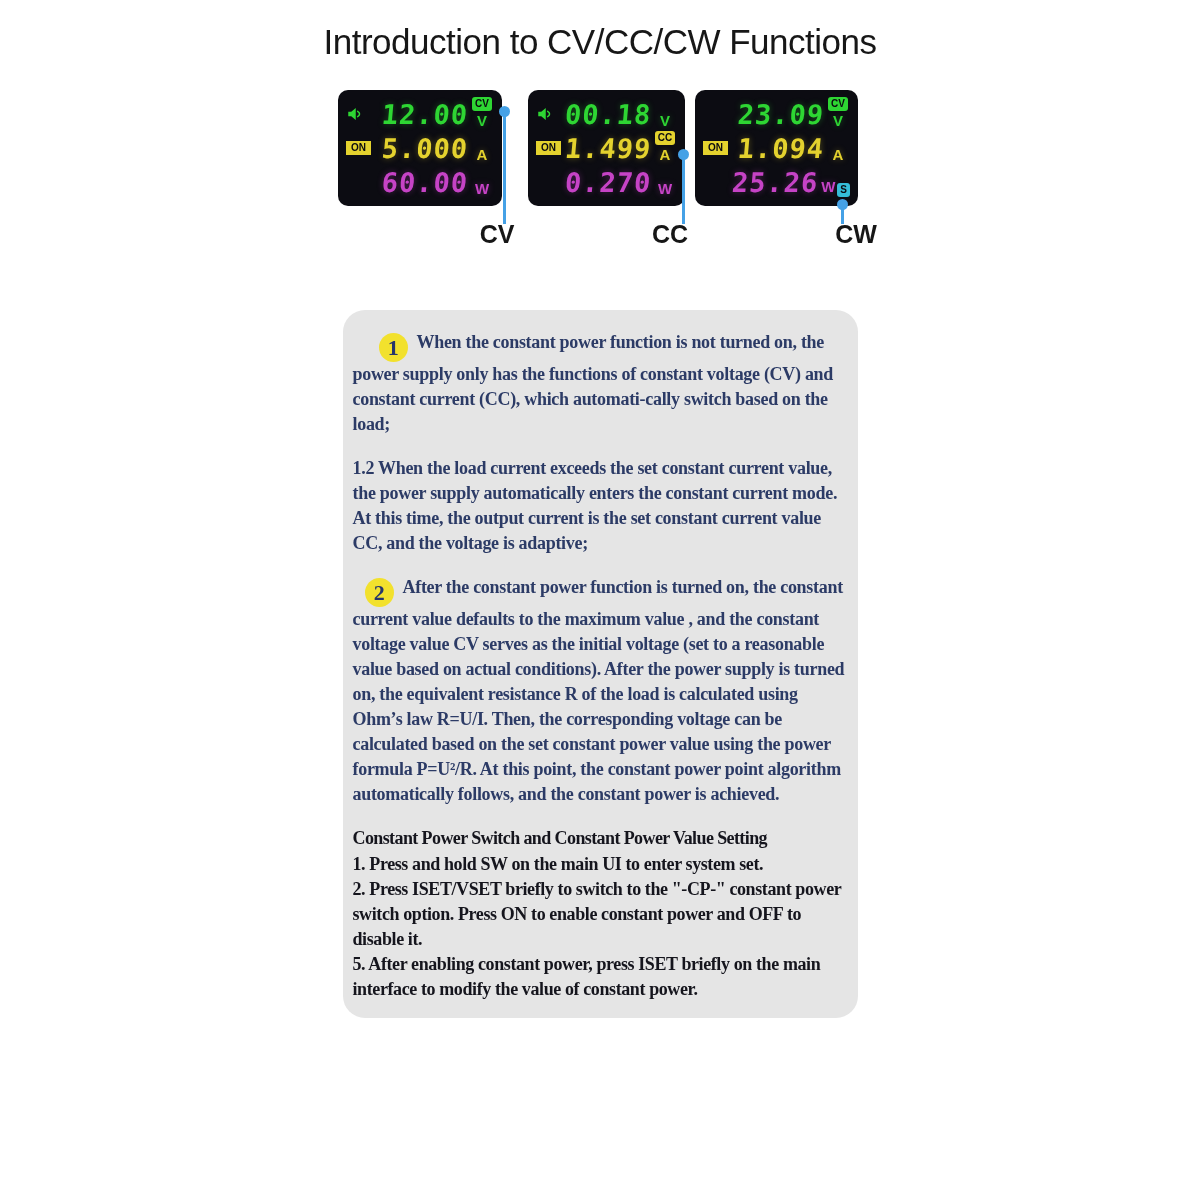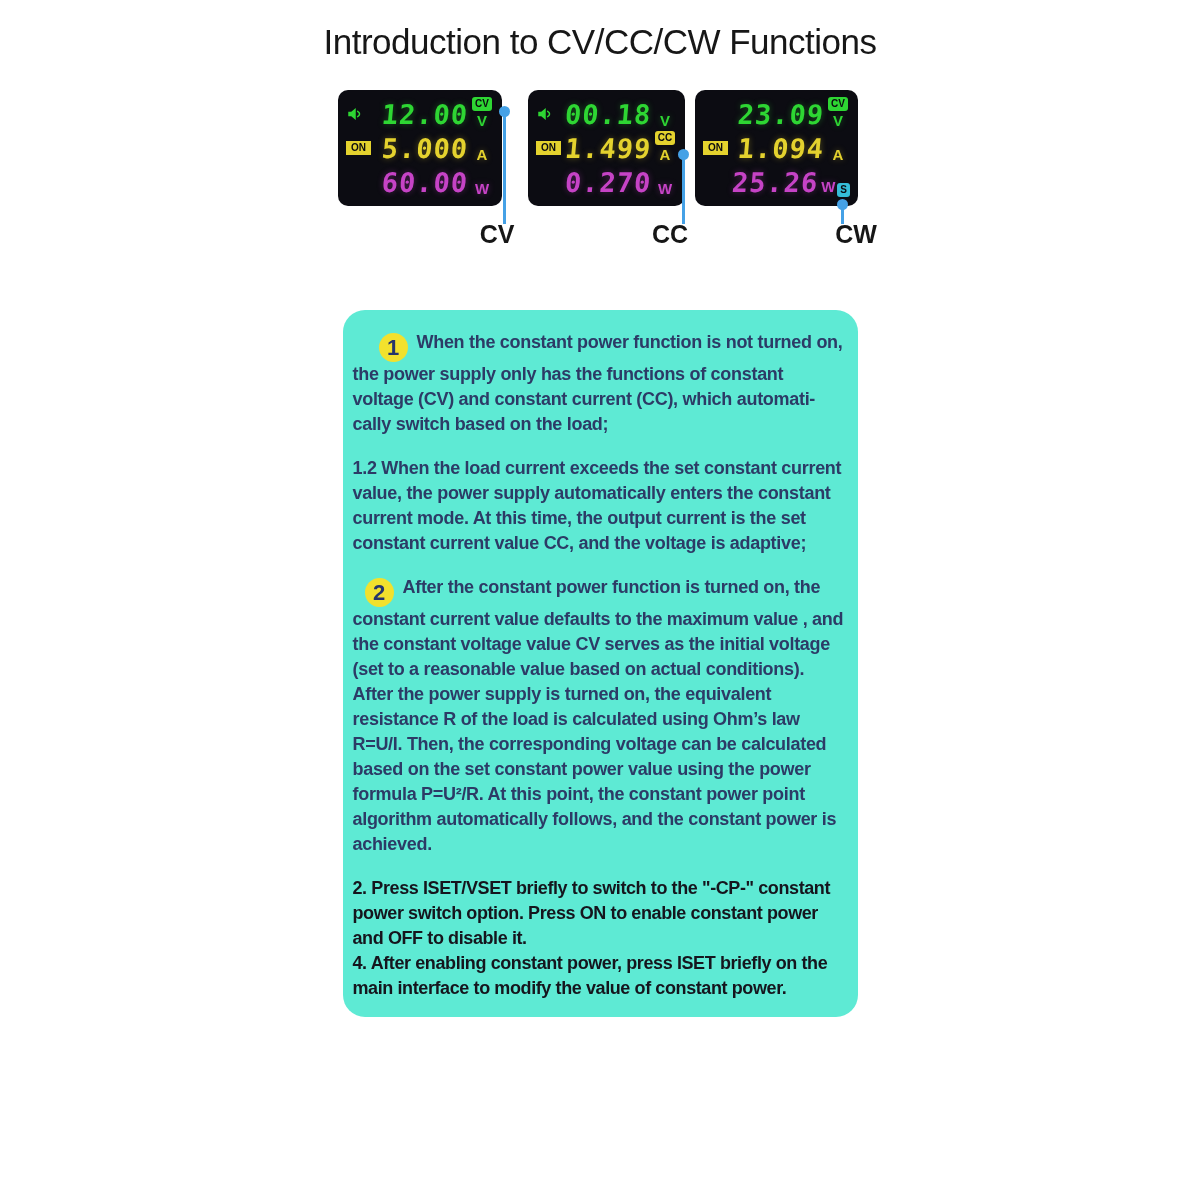--- a/index.html
+++ b/index.html
@@ -78,29 +78,30 @@
   .callout-dot{position:absolute;width:11px;height:11px;border-radius:50%;background:#45a1e6;z-index:6;}
   .mode-label{
     position:absolute;width:44px;text-align:center;
     font-size:25px;font-weight:600;color:#161616;z-index:6;
   }
 
   
   .panel{
     width:515px;
     margin:0 auto;
-    background:#5eead4;
+    background:#e5e5e5;
     border-radius:22px;
     box-sizing:border-box;
     padding:20px 10px 16px 10px;
     font-size:18px;
     line-height:25px;
     font-weight:700;
     color:#2c3b66;
     letter-spacing:-0.3px;
+    font-family:Liberation Serif, serif;
   }
   .para{margin:0 0 19px 0;}
   .para.indent-lg{text-indent:26px;}
   .para.indent-sm{text-indent:12px;}
   .num-badge{
     display:inline-flex;align-items:center;justify-content:center;
     width:29px;height:29px;border-radius:50%;
     background:#f2e12d;color:#26356b;
     font-size:22px;font-weight:700;
     margin-right:9px;vertical-align:-7px;
@@ -227,15 +228,17 @@
 </div>
 
 <div class="panel">
   <p class="para indent-lg">
     <span class="num-badge">1</span><span>When the constant power function is not turned on, the power supply only has the functions of constant voltage (CV) and constant current (CC), which automati-cally switch based on the load;</span>
   </p>
   <p class="para">1.2 When the load current exceeds the set constant current value, the power supply automatically enters the constant current mode. At this time, the output current is the set constant current value CC, and the voltage is adaptive;</p>
   <p class="para indent-sm">
     <span class="num-badge">2</span><span>After the constant power function is turned on, the constant current value defaults to the maximum value , and the constant voltage value CV serves as the initial voltage (set to a reasonable value based on actual conditions). After the power supply is turned on, the equivalent resistance R of the load is calculated using Ohm’s law R=U/I. Then, the corresponding voltage can be calculated based on the set constant power value using the power formula P=U²/R.  At this point, the constant power point algorithm automatically follows, and the constant power is achieved.</span>
   </p>
+  <h3 class="setting-head">Constant Power Switch and Constant Power Value Setting</h3>
+  <p class="step">1. Press and hold SW on the main UI to enter system set.</p>
   <p class="step">2. Press ISET/VSET briefly to switch to the "-CP-" constant power switch option. Press ON to enable constant power and OFF to disable it.</p>
-  <p class="step">4. After enabling constant power, press ISET briefly on the main interface to modify the value of constant power.</p>
+  <p class="step">5. After enabling constant power, press ISET briefly on the main interface to modify the value of constant power.</p>
 </div>
 
 </body></html>

